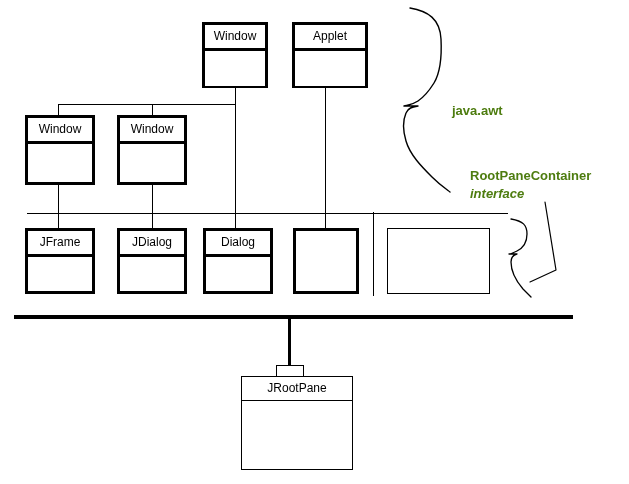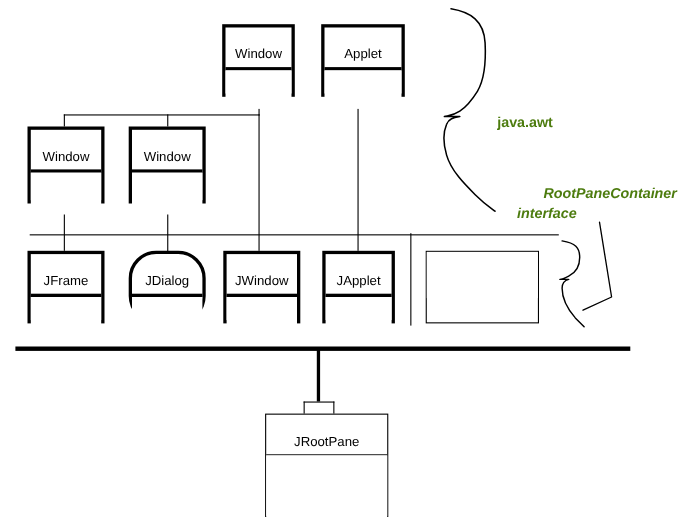--- a/index.html
+++ b/index.html
@@ -29,21 +29,21 @@
     border-width: 1px;
   }
   .uml-title {
     box-sizing: border-box;
     width: 100%;
     border-bottom: 3px solid #000000;
     text-align: center;
     font-size: 12px;
     line-height: 1;
     color: #000000;
-    padding: 18px 2px 6px 2px;
+    padding: 5px 2px 6px 2px;
     white-space: nowrap;
     overflow: hidden;
   }
   .uml-box.thin .uml-title {
     border-bottom-width: 1px;
   }
   .uml-body {
     width: 100%;
     background: #ffffff;
   }
@@ -146,32 +146,31 @@
 
   <div class="rule-thin" style="left:27px; top:213px; width:481px;"></div>
 
   <div class="vrule-thin" style="left:373px; top:212px; height:84px;"></div>
 
   <div class="uml-box" style="left:25px; top:228px; width:70px; height:66px;">
     <div class="uml-title">JFrame</div>
     <div class="uml-body" style="height:34px;"></div>
   </div>
 
-  <div class="uml-box" style="left:117px; top:228px; width:70px; height:66px;border-radius:25px;">
+  <div class="uml-box" style="left:117px; top:228px; width:70px; height:66px;">
     <div class="uml-title">JDialog</div>
     <div class="uml-body" style="height:34px;"></div>
   </div>
 
   <div class="uml-box" style="left:203px; top:228px; width:70px; height:66px;">
-    <div class="uml-title">JWindow</div>
+    <div class="uml-title">Dialog</div>
     <div class="uml-body" style="height:34px;"></div>
   </div>
 
   <div class="uml-box" style="left:293px; top:228px; width:66px; height:66px;">
-    <div class="uml-title">JApplet</div>
     <div class="uml-body" style="height:34px;"></div>
   </div>
 
   <div class="uml-box thin" style="left:387px; top:228px; width:103px; height:66px;">
     <div class="uml-body" style="height:42px;"></div>
   </div>
 
   <div class="rule-thick" style="left:14px; top:315px; width:559px;"></div>
 
   <div class="thick-stem" style="left:288px; top:318px; height:48px;"></div>
@@ -191,21 +190,21 @@
              L 20 101
              M 20 101
              C 14 102, 10 103, 8 108
              C 5 115, 5 126, 8 136
              C 12 150, 24 162, 34 172
              C 42 180, 48 184, 52 187" fill="none" stroke="#000000" stroke-width="1.4" stroke-linecap="round" stroke-linejoin="round"></path>
   </svg>
 
   <div class="annot" style="left:452px; top:103px;">java.awt</div>
 
-  <div class="annot" style="left:494px; top:168px;font-style:italic;">RootPaneContainer</div>
+  <div class="annot" style="left:470px; top:168px;">RootPaneContainer</div>
   <div class="annot" style="left:470px; top:186px;font-style:italic;">interface</div>
 
   <svg class="brace-svg" width="60" height="90" viewBox="0 0 60 90" style="left:500px; top:198px;">
     <path d="M 45 4 L 56 72 L 30 84" fill="none" stroke="#000000" stroke-width="1.2" stroke-linecap="round" stroke-linejoin="round"></path>
   </svg>
 
   <svg class="brace-svg" width="34" height="84" viewBox="0 0 34 84" style="left:503px; top:216px;">
     <path d="M 8 3
              C 20 5, 24 9, 24 18
              C 24 27, 20 32, 14 35

